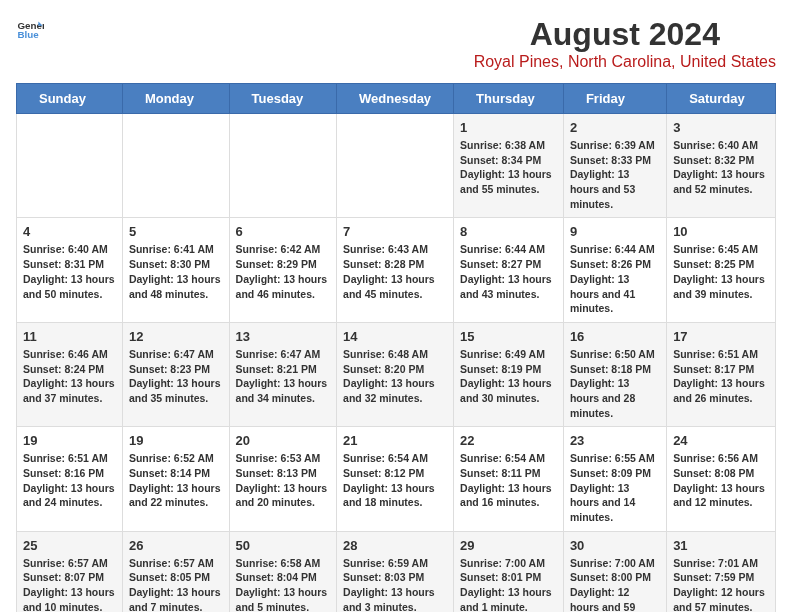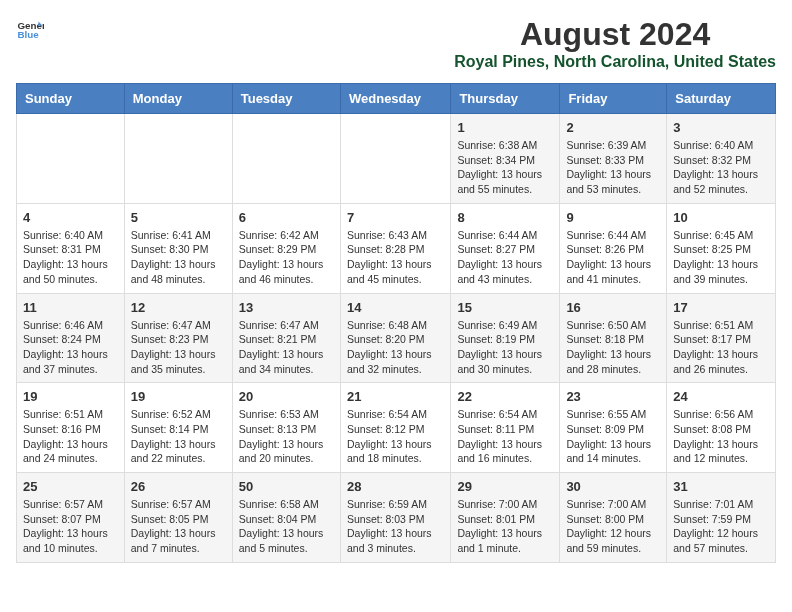--- a/index.html
+++ b/index.html
@@ -28,32 +28,31 @@
     .title-area {
       text-align: center;
     }
     .main-title {
       font-size: 32px;
       font-weight: bold;
       color: #333;
     }
     .subtitle {
       font-size: 16px;
-      color: #14532d;
-      font-weight: bold;
+      color: #b91c1c;
     }
     table {
       width: 100%;
       border-collapse: collapse;
       font-size: 11px;
     }
     thead th {
       background-color: #4a7fc1;
       color: #fff;
-      padding: 7px 8px;
+      padding: 7px 22px;
       text-align: left;
       font-size: 13px;
       font-weight: bold;
       border: 1px solid #3a6aaa;
     }
     tbody tr {
       border-bottom: 1px solid #ddd;
     }
     tbody tr:nth-child(odd) {
       background: #f5f5f5;
@@ -71,20 +70,21 @@
     .day-number {
       font-size: 13px;
       font-weight: bold;
       color: #333;
       margin-bottom: 3px;
     }
     .day-info {
       font-size: 10.5px;
       color: #333;
       line-height: 1.4;
+      font-weight: bold;
     }
     .empty-cell {
       background: #fff;
     }
   </style>
 </head>
 <body>
 
 <div class="header-area">
   <div class="logo">

